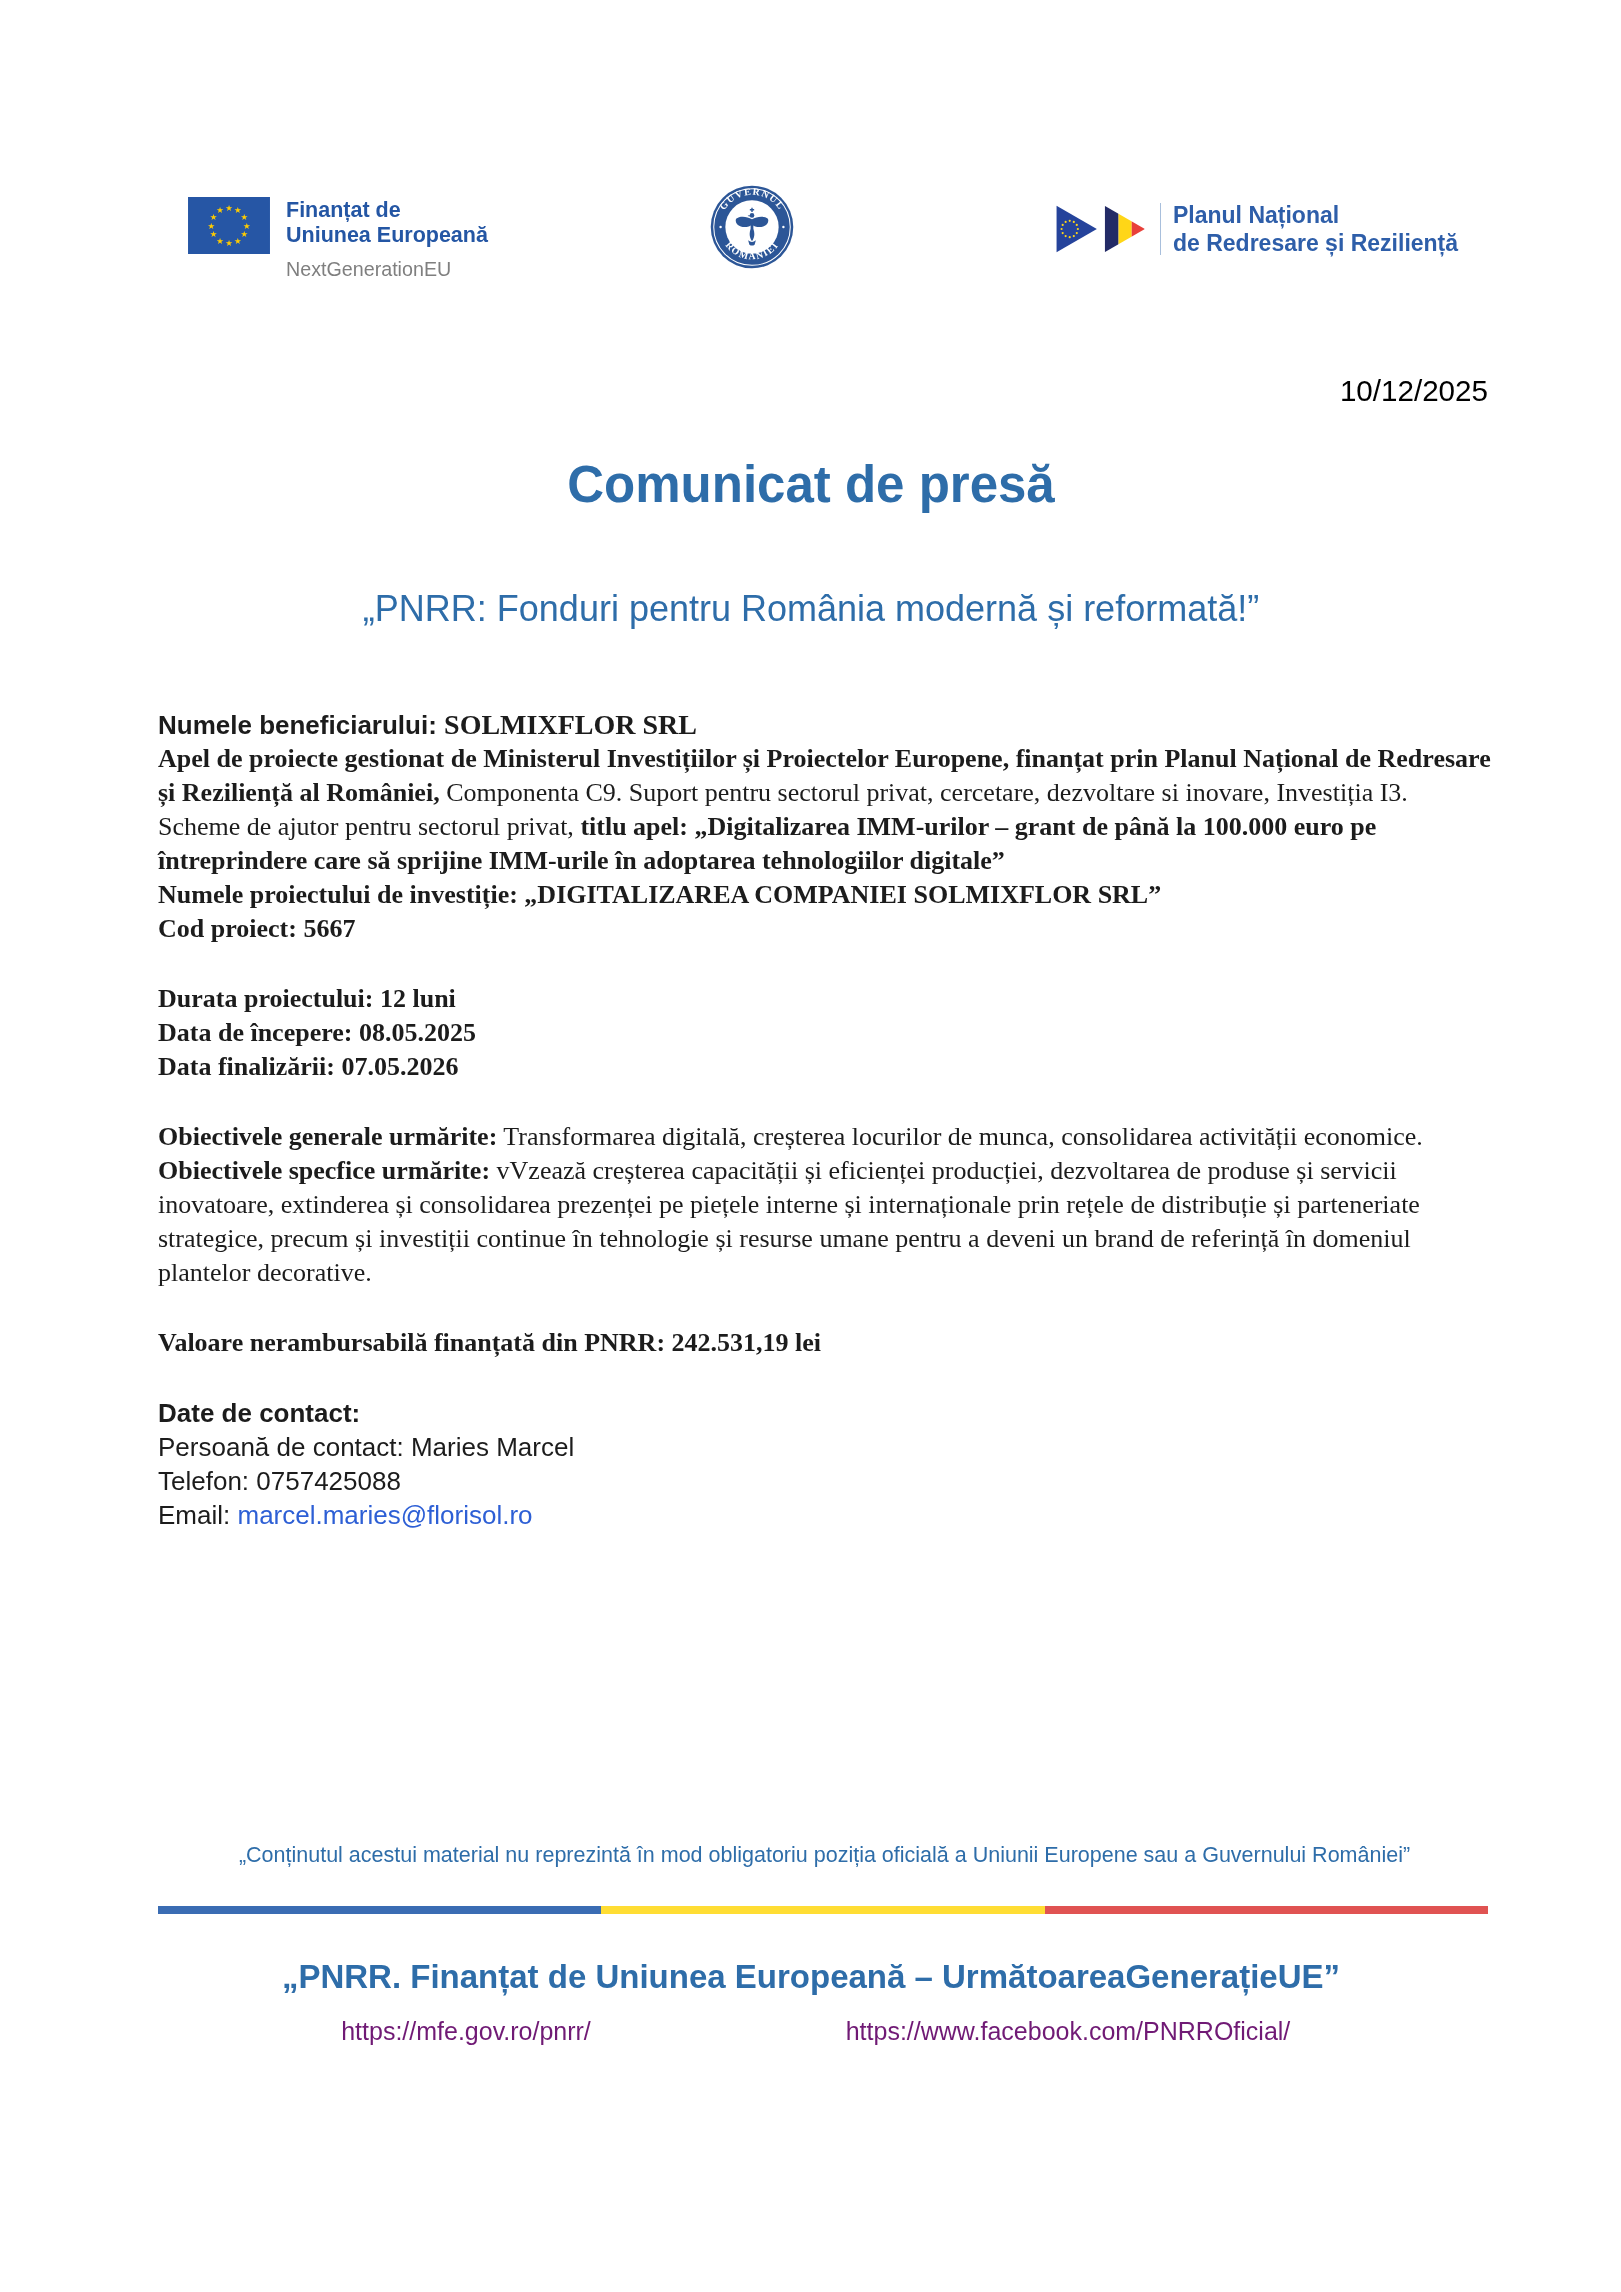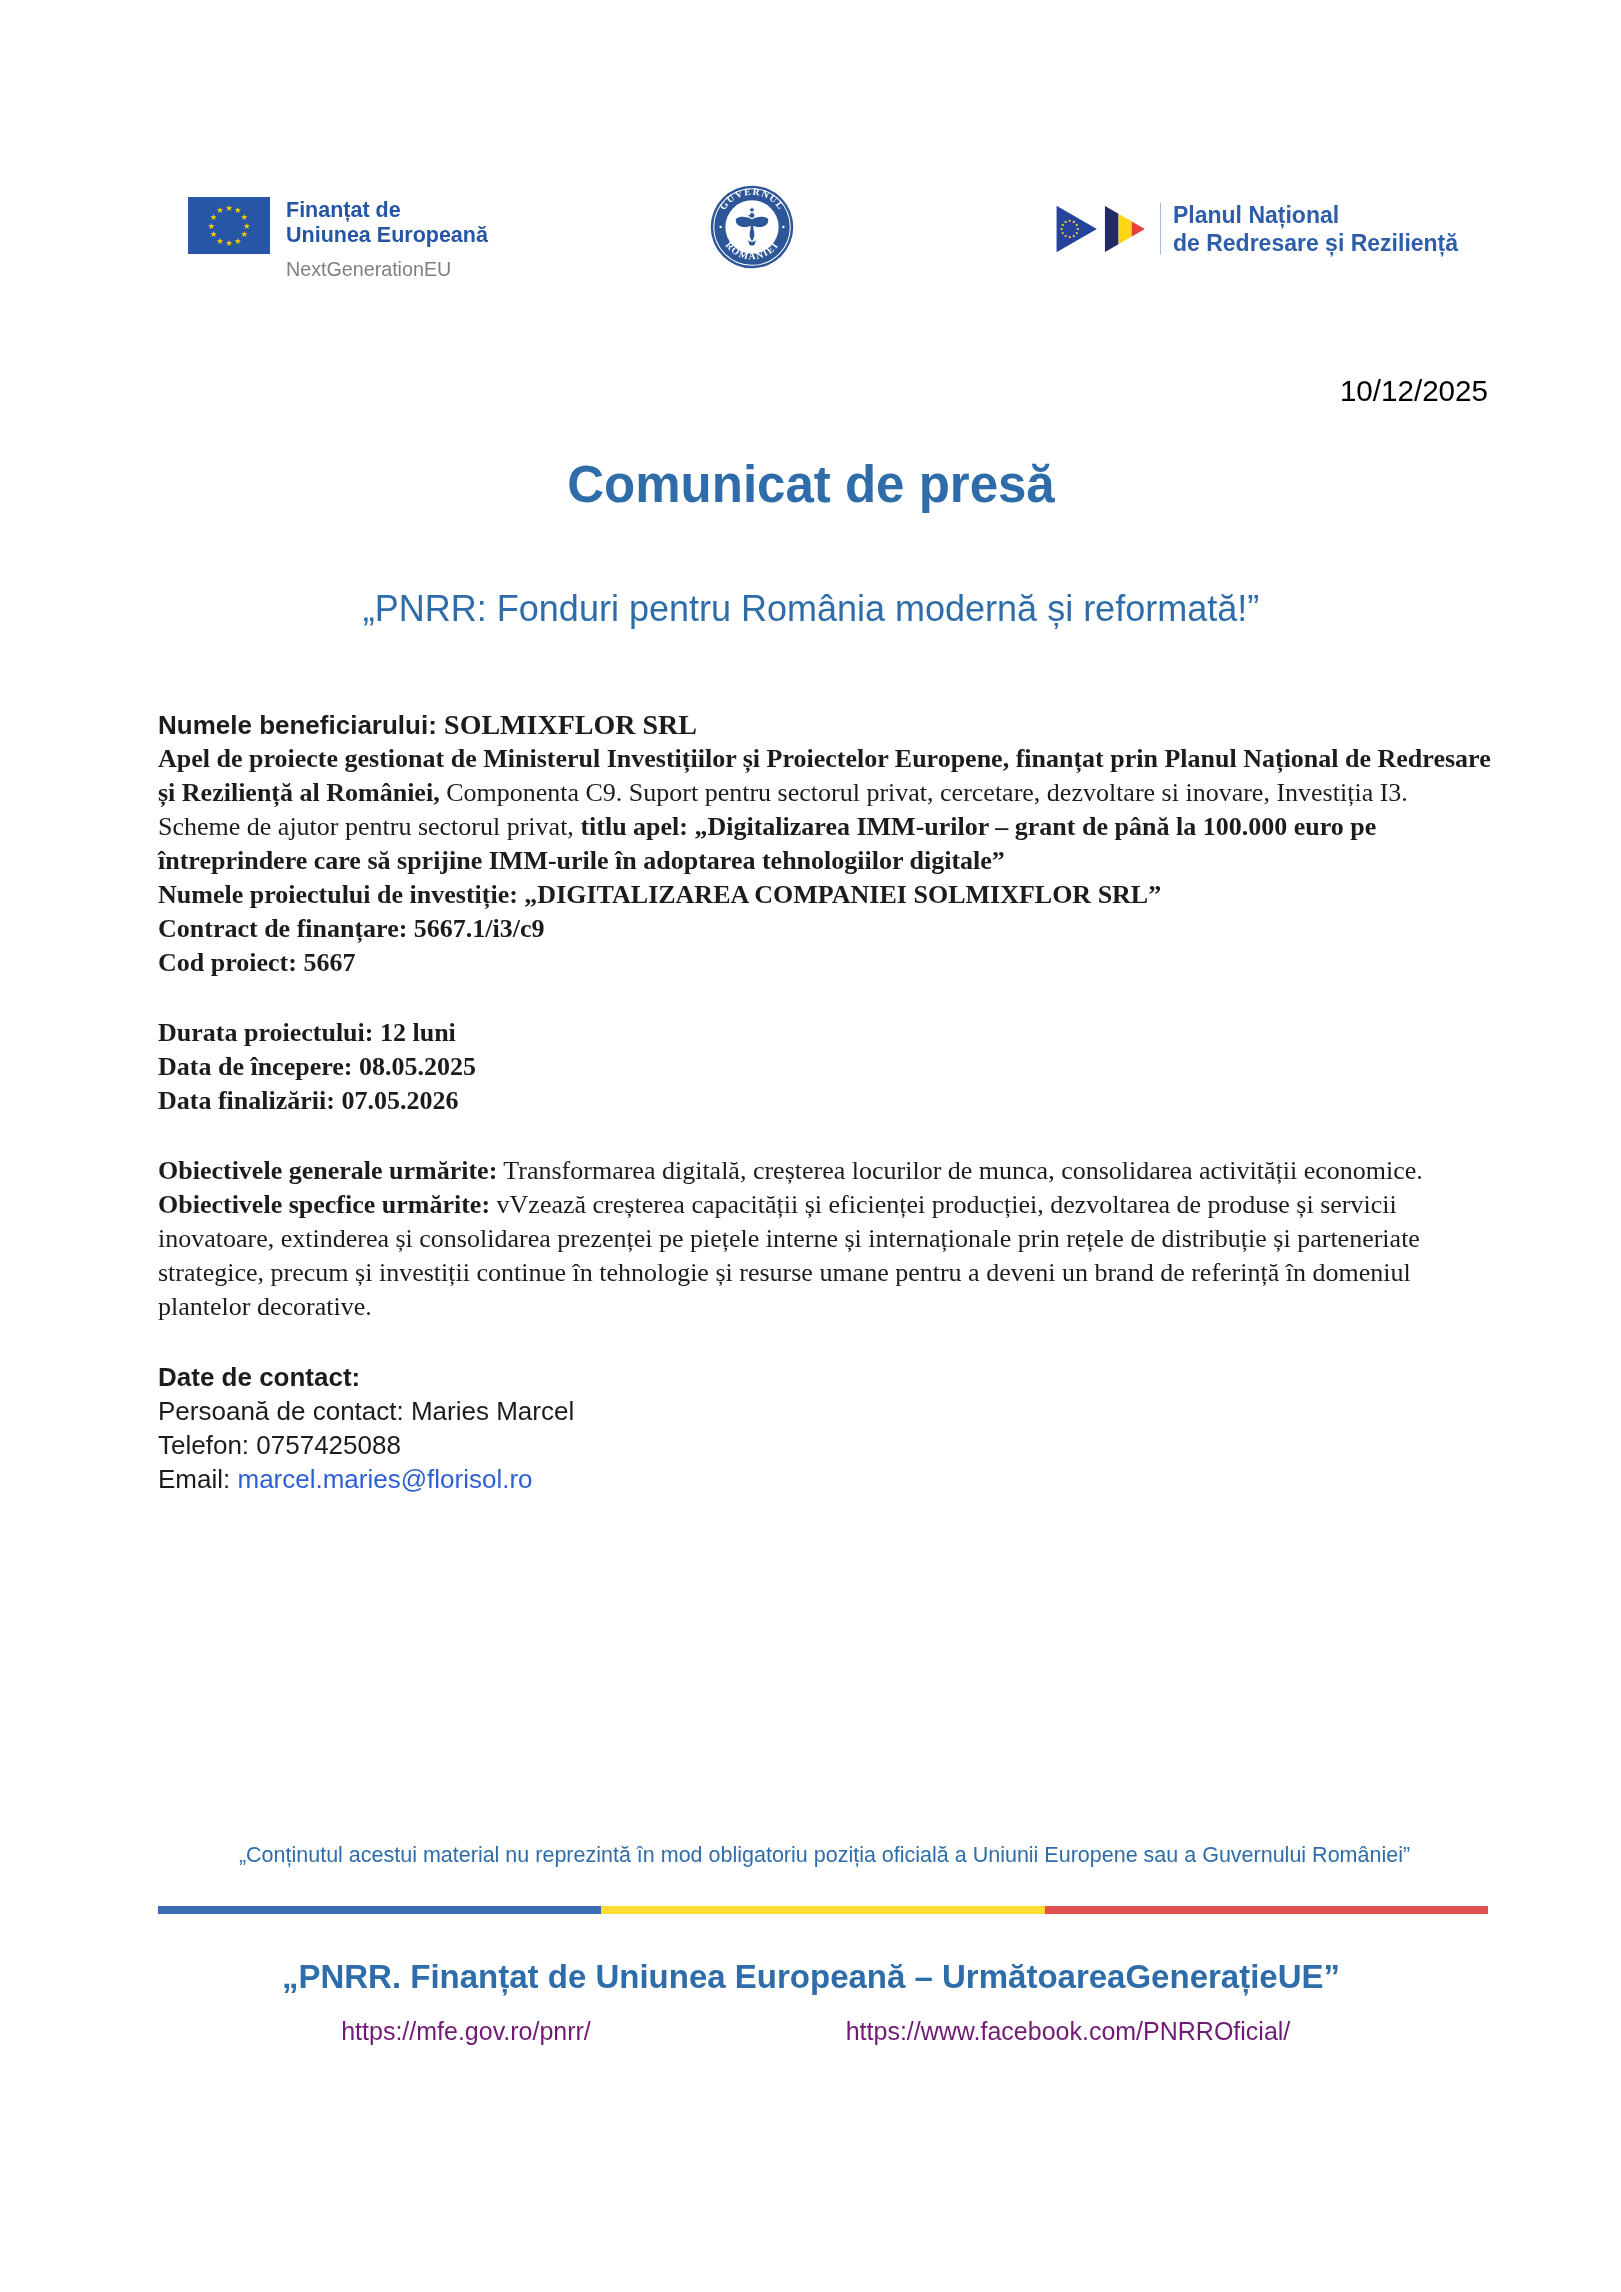--- a/index.html
+++ b/index.html
@@ -146,36 +146,36 @@
 
 <div class="content">
 
   <p class="gap1"><span class="b">Numele beneficiarului: </span><span class="b serif">SOLMIXFLOR SRL</span></p>
 
   <p class="gap"><span class="b">Apel de proiecte gestionat de Ministerul Investițiilor și Proiectelor Europene, finanțat prin Planul Național de Redresare și Reziliență al României,</span><span> Componenta C9. Suport pentru sectorul privat, cercetare, dezvoltare si inovare, Investiția I3. Scheme de ajutor pentru sectorul privat, </span><span class="b"> titlu apel: „Digitalizarea IMM-urilor – grant de până la 100.000 euro pe întreprindere care să sprijine IMM-urile în adoptarea tehnologiilor digitale”</span></p>
 
   <p class="b gap">Numele proiectului de investiție:  „DIGITALIZAREA COMPANIEI SOLMIXFLOR SRL”</p>
 
   <div class="gap">
-    <p class="b">Contract de finanțare: 5667.1/i3/c9</p>
     <p class="b">Cod proiect: 5667</p>
   </div>
 
   <div class="gap">
     <p class="b">Durata proiectului: 12 luni</p>
     <p class="b">Data de începere: 08.05.2025</p>
     <p class="b">Data finalizării: 07.05.2026</p>
   </div>
 
   <div class="gap">
     <p><span class="b">Obiectivele generale urmărite:</span><span> Transformarea digitală, creșterea locurilor de munca, consolidarea activității economice.</span></p>
     <p><span class="b">Obiectivele specfice urmărite:</span><span> vVzează creșterea capacității și eficienței producției, dezvoltarea de produse și servicii inovatoare, extinderea și consolidarea prezenței pe piețele interne și internaționale prin rețele de distribuție și parteneriate strategice, precum și investiții continue în tehnologie și resurse umane pentru a deveni un brand de referință în domeniul plantelor decorative.</span></p>
   </div>
 
   <div class="gap">
+    <p class="b">Valoare nerambursabilă finanțată din PNRR: 242.531,19 lei</p>
   </div>
 
   <div>
     <p class="b">Date de contact:</p>
     <p>Persoană de contact: Maries Marcel</p>
     <p>Telefon: 0757425088</p>
     <p><span>Email: </span><a class="email-link" href="#">marcel.maries@florisol.ro</a></p>
   </div>
 </div>
 

